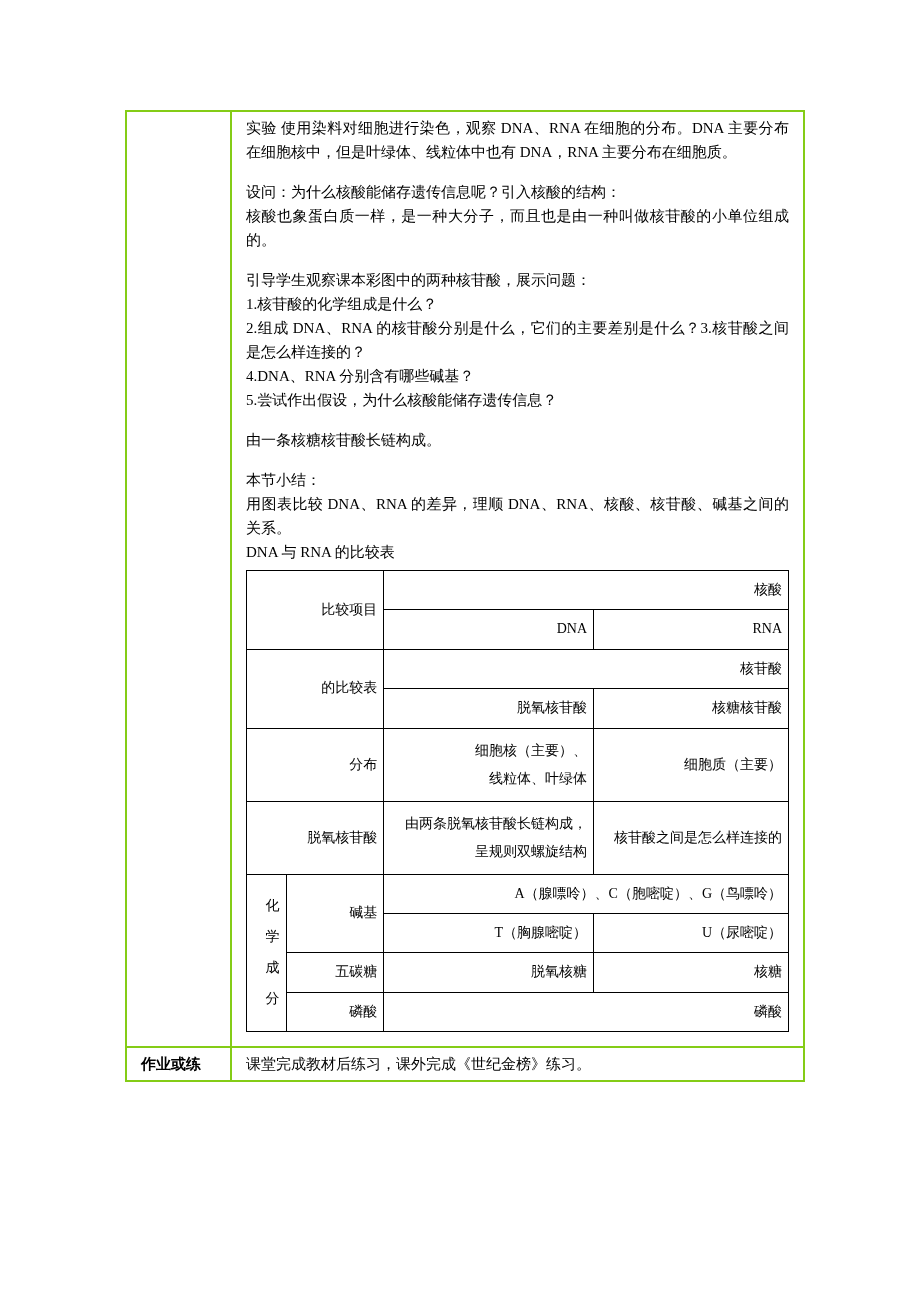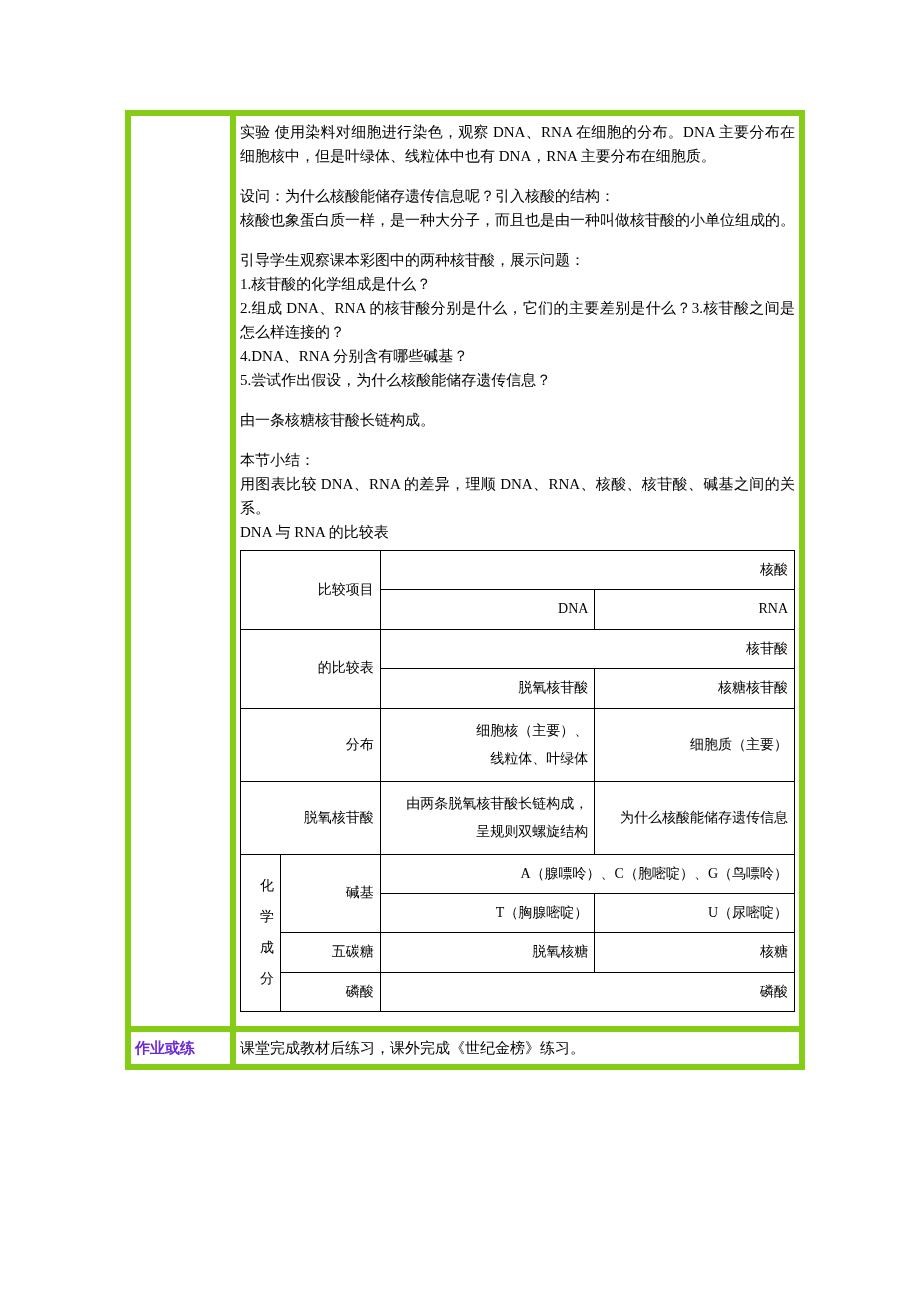--- a/index.html
+++ b/index.html
@@ -14,27 +14,27 @@
       padding: 110px 115px 60px 125px;
       font-size: 15px;
       line-height: 1.6;
       color: #000;
     }
     .outer-table {
       border-collapse: collapse;
       width: 100%;
     }
     .outer-table td {
-      border: 6px solid #84cc16;
-      padding: 4px 4px;
+      border: 2px solid #84cc16;
+      padding: 4px 14px;
       vertical-align: top;
     }
     .outer-table .label-cell {
       width: 105px;
-      color: #6d28d9;
+      color: #000000;
       font-weight: bold;
       font-family: "SimHei", "黑体", sans-serif;
       text-align: left;
       vertical-align: middle;
     }
     .content-cell {
       padding: 6px 8px;
     }
     .content-cell p {
       margin: 0;
@@ -122,21 +122,21 @@
             <span>线粒体、叶绿体</span>
           </td>
           <td class="tall">细胞质（主要）</td>
         </tr>
         <tr>
           <td colspan="2" class="tall">脱氧核苷酸</td>
           <td class="tall">
             <span>由两条脱氧核苷酸长链构成，</span><br>
             <span>呈规则双螺旋结构</span>
           </td>
-          <td class="tall">为什么核酸能储存遗传信息</td>
+          <td class="tall">核苷酸之间是怎么样连接的</td>
         </tr>
         <tr>
           <td rowspan="4" style="line-height:2.2;">化<br>学<br>成<br>分</td>
           <td rowspan="2">碱基</td>
           <td colspan="2">A（腺嘌呤）、C（胞嘧啶）、G（鸟嘌呤）</td>
         </tr>
         <tr>
           <td>T（胸腺嘧啶）</td>
           <td>U（尿嘧啶）</td>
         </tr>

